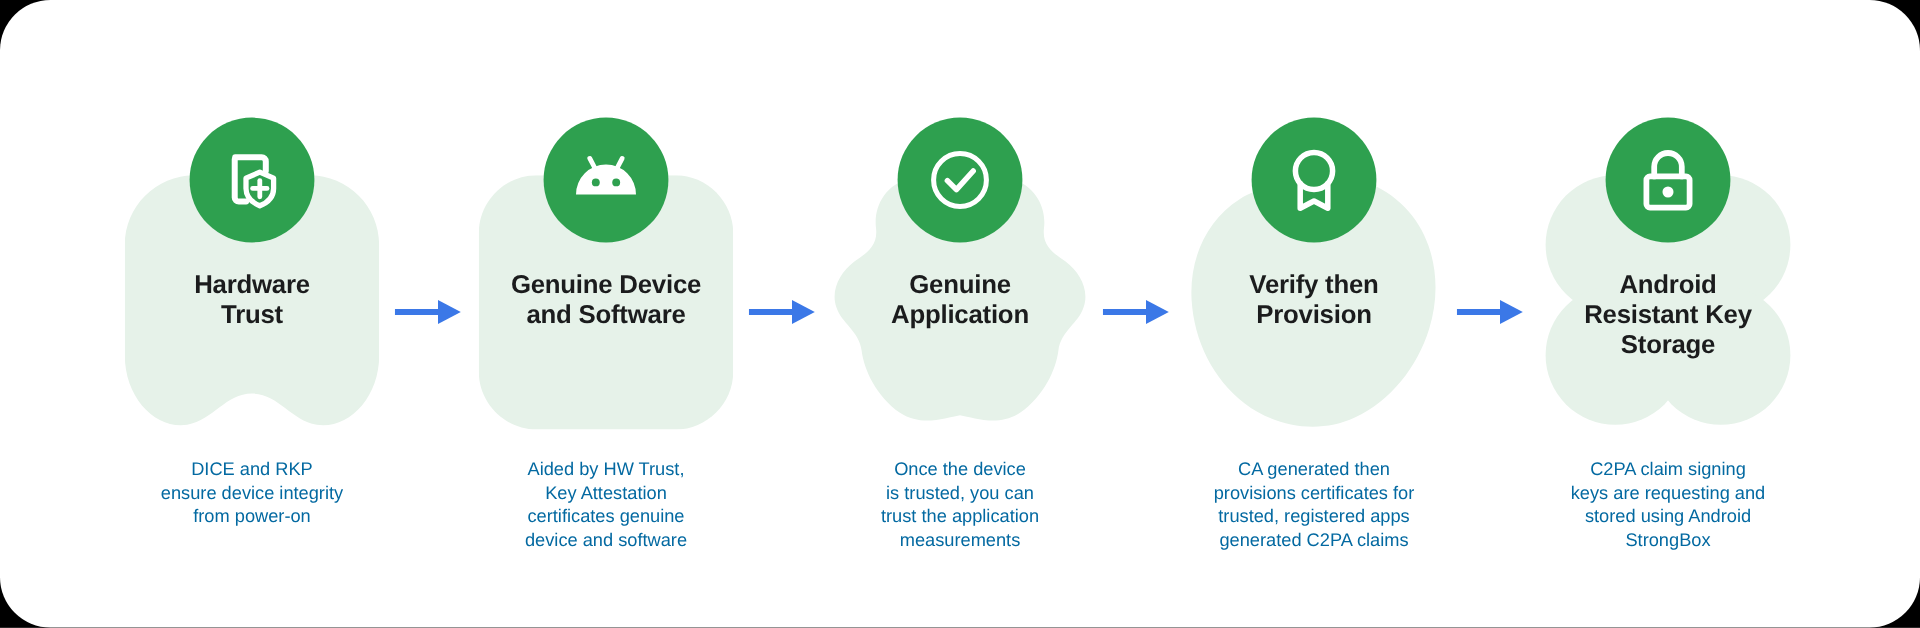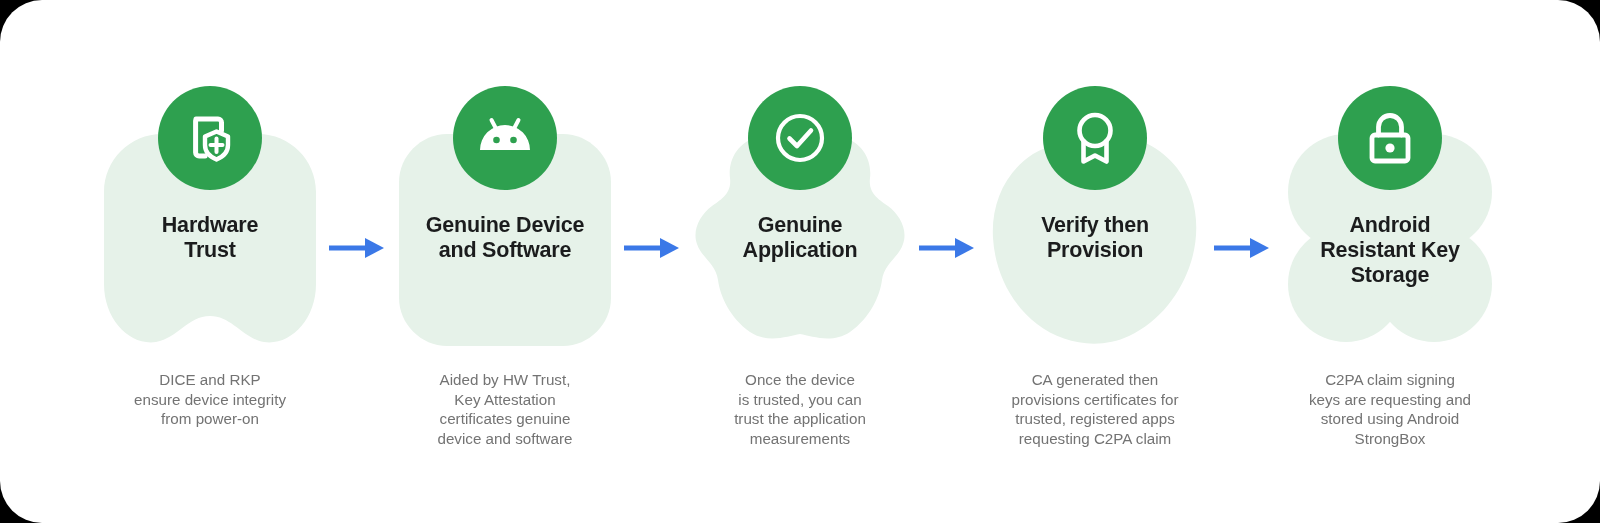--- a/index.html
+++ b/index.html
@@ -20,21 +20,21 @@
     width: 1600px;
     height: 523px;
     background: #ffffff;
     border-radius: 42px;
     overflow: hidden;
     box-sizing: border-box;
   }
   .flow {
     position: absolute;
     left: 0;
-    top: 0;
+    top: 12px;
     width: 1600px;
     height: 391px;
     display: flex;
     flex-direction: row;
     align-items: flex-start;
     justify-content: center;
   }
   .step {
     position: relative;
     width: 238px;
@@ -83,21 +83,21 @@
     display: block;
   }
   .caption {
     position: absolute;
     left: -6px;
     top: 370px;
     width: 250px;
     text-align: center;
     font-size: 15.2px;
     line-height: 1.29;
-    color: #737373;
+    color: #0369a1;
     font-weight: normal;
   }
   .arrow {
     position: relative;
     width: 57px;
     height: 523px;
     flex: 0 0 auto;
   }
   .arrow svg {
     position: absolute;
@@ -222,21 +222,21 @@
       <div class="icon-circle">
         <svg width="46" height="54" viewBox="0 0 46 54" xmlns="http://www.w3.org/2000/svg">
           <circle cx="23" cy="19.5" r="15.5" fill="none" stroke="#ffffff" stroke-width="4.6"></circle>
           <path d="M11.5 30 V50.5 L23 44.5 L34.5 50.5 V30" fill="none" stroke="#ffffff" stroke-width="4.6" stroke-linejoin="round" stroke-linecap="round"></path>
         </svg>
       </div>
       <div class="caption">
         <div>CA generated then</div>
         <div>provisions certificates for</div>
         <div>trusted, registered apps</div>
-        <div>requesting C2PA claim</div>
+        <div>generated C2PA claims</div>
       </div>
     </div>
 
     <div class="arrow">
       <svg width="57" height="26" viewBox="0 0 57 26" xmlns="http://www.w3.org/2000/svg">
         <rect x="0" y="10.5" width="40" height="5" fill="#3b78e7"></rect>
         <path d="M36 3 L55 13 L36 23 Z" fill="#3b78e7"></path>
       </svg>
     </div>
 

